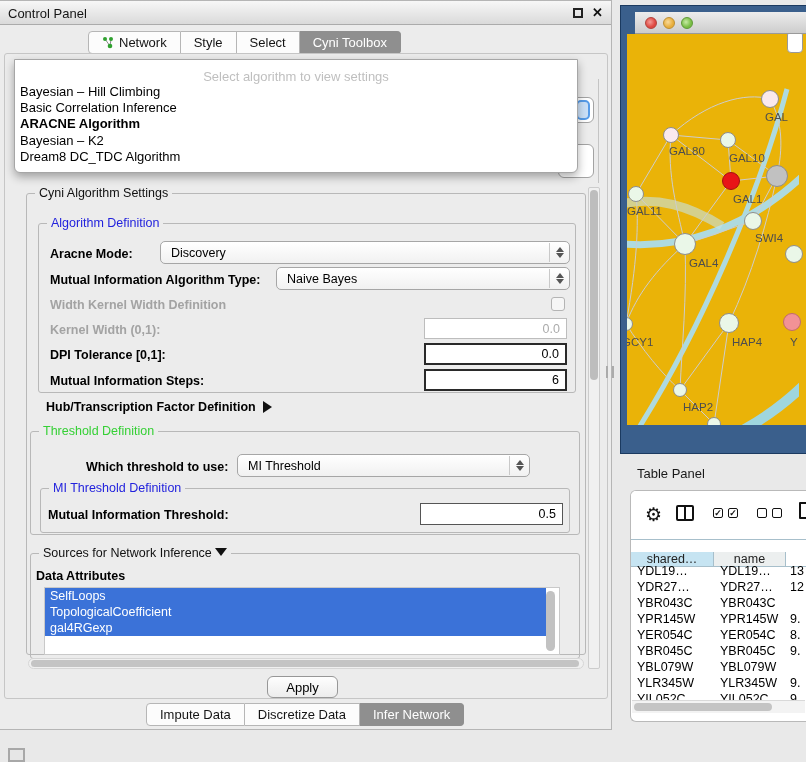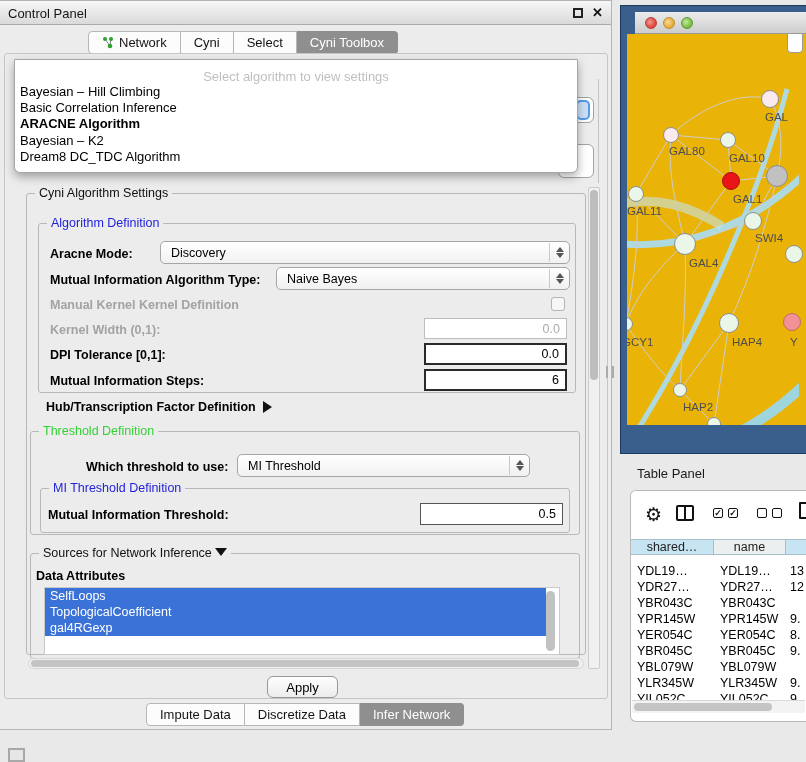--- a/index.html
+++ b/index.html
@@ -143,22 +143,22 @@
   .cols-icon::after { content:""; position:absolute; left:6px; top:0; width:2px;
     height:12px; background:#111; }
   .cb { position:absolute; top:0; width:10px; height:10px; border:1.5px solid #111;
     border-radius:2px; font-size:9px; line-height:8px; text-align:center; color:#111;
     font-weight:bold; }
   #checks-on  { left:82px; top:17px; width:26px; height:12px; }
   #checks-off { left:126px; top:17px; width:26px; height:12px; }
   .page-icon { left:168px; top:11px; width:13px; height:17px; border:2px solid #111;
     border-radius:1px; background:#FFF; }
 
-  #table-header { left:0; top:48px; width:176px; height:16px; display:flex;
-    border-top:1px solid #A7BFCB; border-bottom:1px solid #A7BFCB; }
+  #table-header { left:0; top:48px; width:176px; height:28px; display:flex;
+    border-top:1px solid #A7BFCB; border-bottom:1px solid #A7BFCB;align-items:flex-end; }
   .th { font-size:12.5px; display:flex; align-items:center; justify-content:center;
     border-right:1px solid #A7BFCB; color:#222; }
   .th.c1 { width:83px; background:#C6E4F2; }
   .th.c2 { width:72px; background:#ECEFEF; }
   .th.c3 { width:21px; background:#C6E4F2; border-right:none; }
   #table-body { left:0; top:72px; width:176px; }
   .tr { display:flex; height:16px; }
   .td { font-size:12.5px; line-height:16px; white-space:nowrap; overflow:hidden;
     color:#000; }
   .td.c1 { width:83px; padding-left:6px; }
@@ -189,21 +189,21 @@
           <svg width="12" height="13">
             <line x1="3" y1="3" x2="8" y2="10" stroke="#8A8A8A"></line>
             <line x1="8" y1="10" x2="9" y2="3" stroke="#8A8A8A"></line>
             <circle cx="3" cy="3" r="2" fill="#2FA12F"></circle>
             <circle cx="9" cy="3" r="2" fill="#2FA12F"></circle>
             <circle cx="8" cy="10" r="2.3" fill="#2FA12F"></circle>
           </svg>
           <span>Network</span>
         </div>
         <div class="tab">
-          <span>Cyni</span>
+          <span>Style</span>
         </div>
         <div class="tab">
           <span>Select</span>
         </div>
         <div class="tab selected">
           <span>Cyni Toolbox</span>
         </div>
       </div>
 
     <div class="abs" id="cp-content-border"></div>
@@ -237,21 +237,21 @@
       <span>Discovery</span>
       <span class="stepper"></span>
     </div>
 
     <span class="abs blabel" style="left:50px; top:272px;">Mutual Information Algorithm Type:</span>
     <div class="abs combo" style="left:276px; top:266px; width:294px; height:23px;">
       <span>Naive Bayes</span>
       <span class="stepper"></span>
     </div>
 
-    <span class="abs blabel disabled" style="left:50px; top:297px;">Manual Kernel Kernel Definition</span>
+    <span class="abs blabel disabled" style="left:50px; top:297px;">Width Kernel Width Definition</span>
     <div class="abs checkbox" style="left:551px; top:296px;"></div>
 
     <span class="abs blabel disabled" style="left:50px; top:322px;">Kernel Width (0,1):</span>
     <div class="abs tfield light" style="left:424px; top:317px; width:143px; height:21px;">0.0</div>
 
     <span class="abs blabel" style="left:50px; top:347px;">DPI Tolerance [0,1]:</span>
     <div class="abs tfield dark" style="left:424px; top:342px; width:143px; height:22px;">0.0</div>
 
     <span class="abs blabel" style="left:50px; top:373px;">Mutual Information Steps:</span>
     <div class="abs tfield dark" style="left:424px; top:368px; width:143px; height:22px;">6</div>

